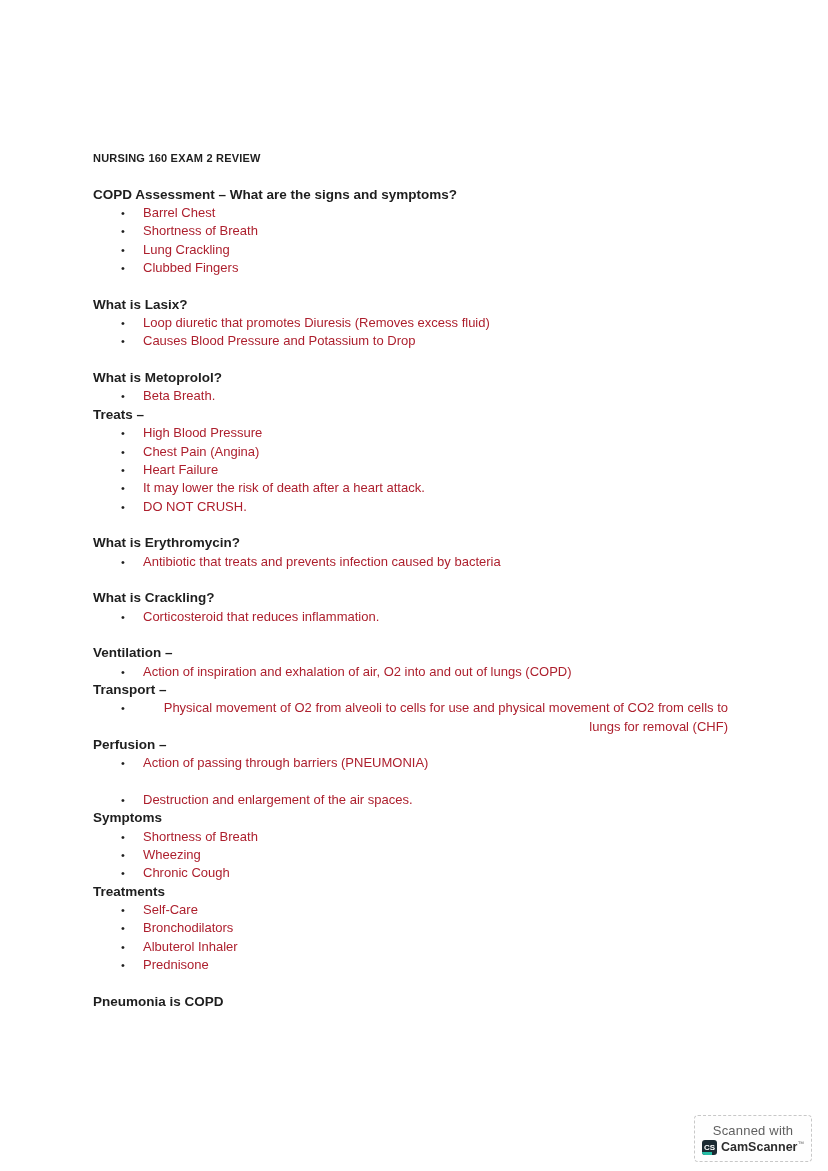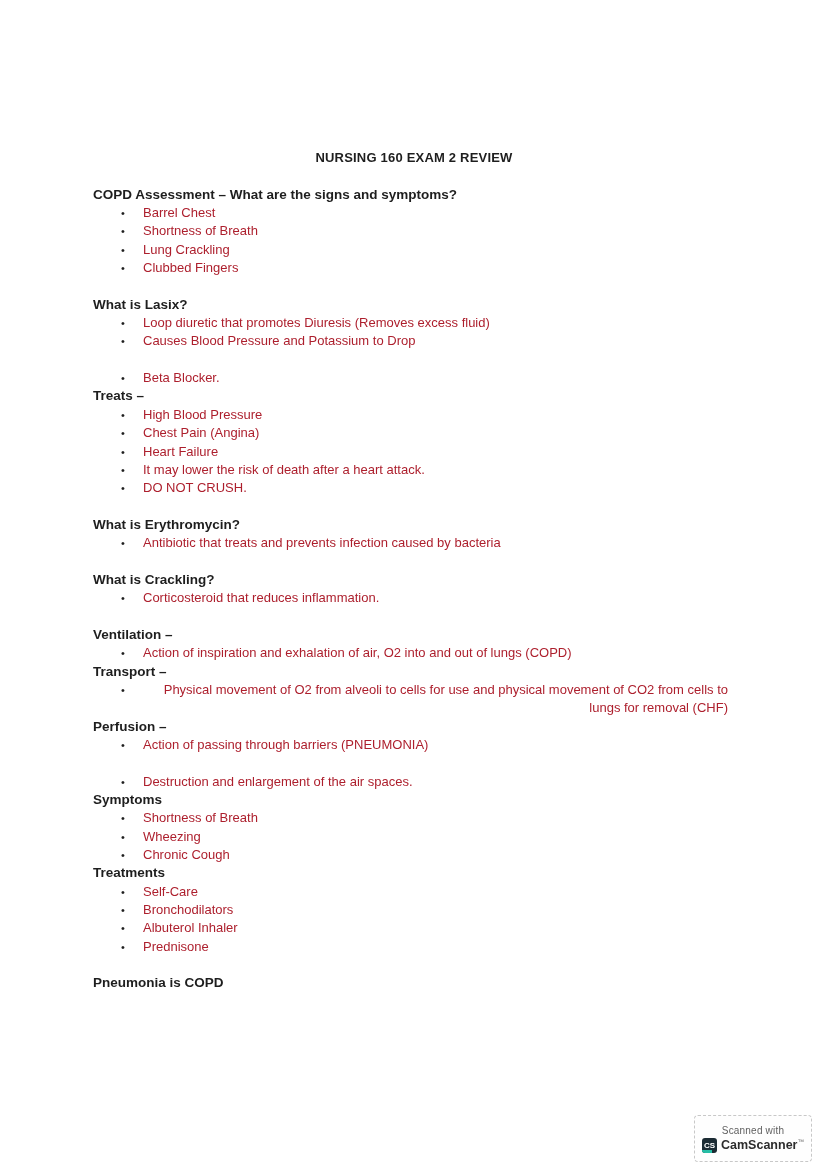--- a/index.html
+++ b/index.html
@@ -18,23 +18,22 @@
   .page {
     position: absolute;
     left: 93px;
     top: 149px;
     width: 642px;
     font-size: 13px;
     line-height: 18.35px;
   }
   .title {
     margin: 0 0 18.35px 0;
-    font-size: 13px;
+    font-size: 11px;
     font-weight: 600;
-    text-align: center;
     letter-spacing: 0.2px;
   }
   .sec {
     margin-bottom: 18.35px;
   }
   .heading {
     font-weight: bold;
     font-size: 13.5px;
   }
   .heading.u {
@@ -66,21 +65,21 @@
     border: 1px dashed #c8c8c8;
     border-radius: 4px;
     background: #fefefe;
     display: flex;
     flex-direction: column;
     align-items: center;
     justify-content: center;
     gap: 2px;
   }
   .badge-line1 {
-    font-size: 10px;
+    font-size: 13px;
     color: #5f5f5f;
     letter-spacing: 0.2px;
   }
   .badge-line2 {
     display: flex;
     align-items: center;
     gap: 4px;
   }
   .cs-logo {
     position: relative;
@@ -146,23 +145,24 @@
         <div class="bullet">
           <span class="dot">•</span>
           <span class="btext">Loop diuretic that promotes Diuresis (Removes excess fluid)</span>
         </div>
         <div class="bullet">
           <span class="dot">•</span>
           <span class="btext">Causes Blood Pressure and Potassium to Drop</span>
         </div>
       </section>
       <section class="sec">
-        <div class="bullet">
-          <span class="dot">•</span>
-          <span class="btext">Beta Blocker.</span>
+        <div class="heading u">What is Metoprolol?</div>
+        <div class="bullet">
+          <span class="dot">•</span>
+          <span class="btext">Beta Breath.</span>
         </div>
         <div class="heading">Treats –</div>
         <div class="bullet">
           <span class="dot">•</span>
           <span class="btext">High Blood Pressure</span>
         </div>
         <div class="bullet">
           <span class="dot">•</span>
           <span class="btext">Chest Pain (Angina)</span>
         </div>

